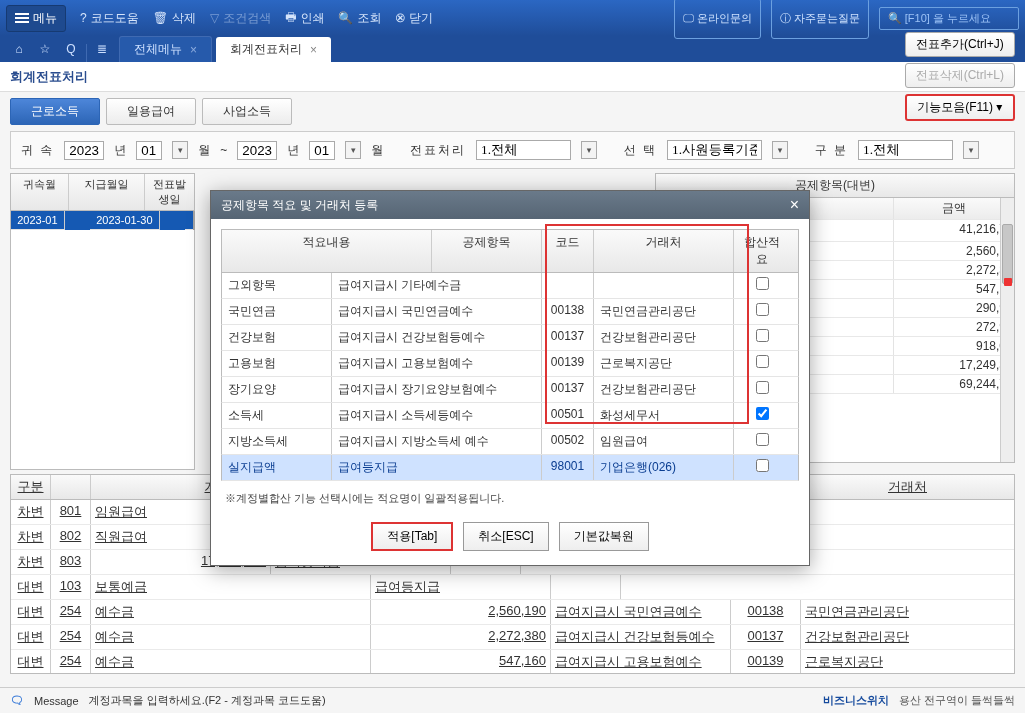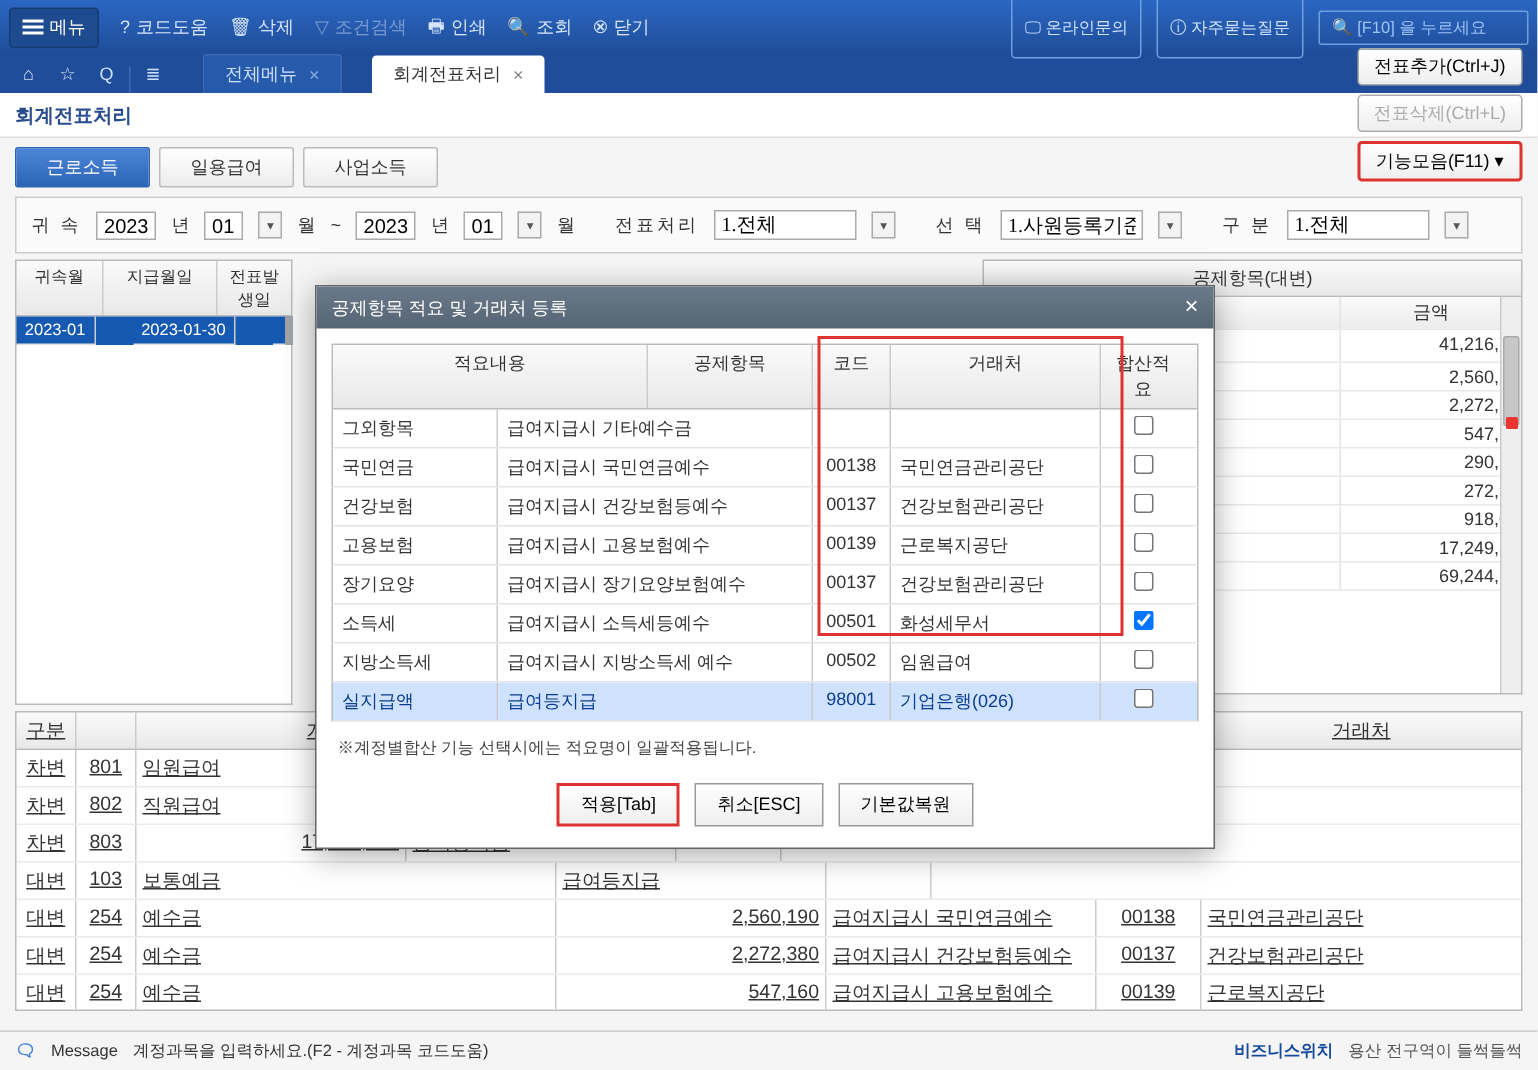--- a/index.html
+++ b/index.html
@@ -11,21 +11,21 @@
 .topbar .tool.dim { opacity: .45; }
 .topbar .right-tools { margin-left: auto; display: flex; gap: 10px; align-items: center;}
 .topbar .pill { border: 1px solid #6ca0e0; padding: 12px 8px; border-radius: 3px; font-size: 11px; color:#cfe3ff; cursor:pointer;}
 .topbar .search { border: 1px solid #6ca0e0; border-radius: 2px; padding: 3px 8px; color: #9cc2f6; width: 140px; font-size:11px;}
 .hamb { display:inline-block; }
 .hamb span{display:block;width:14px;height:2px;background:#fff;margin:2px 0;}
 
 .tabbar { background: #1f4d99; height: 26px; display: flex; align-items: flex-end; padding-left: 6px; }
 .tabbar .tb-ico { width:26px; height:26px; display:flex;align-items:center;justify-content:center;color:#cde0ff;cursor:pointer;}
 .tabbar .sep{width:1px;height:18px;background:#3f6ab2;margin:0 2px;}
-.tabbar .tab { display:flex;align-items:center;gap:8px;padding:4px 14px;margin-left:20px;cursor:pointer;border-radius:3px 3px 0 0;}
+.tabbar .tab { display:flex;align-items:center;gap:8px;padding:4px 14px;margin-left:4px;cursor:pointer;border-radius:3px 3px 0 0;}
 .tabbar .tab .x{opacity:.6;}
 .tabbar .tab.first { background:#265aab;color:#cde0ff;border:1px solid #3f6ab2;border-bottom:none;}
 .tabbar .tab.active { background:#fff;color:#333;}
 
 .actionbar { background:#fff;border-bottom:1px solid #ddd;height:30px;display:flex;align-items:center;padding:0 10px;}
 .actionbar .title { color:#2a4d8f;font-weight:bold;font-size:13px;}
 .actionbar .right { margin-left:auto;display:flex;gap:6px;flex-direction:column;}
 .actionbar button { border:1px solid #aaa;background:linear-gradient(#fff,#eee);padding:3px 10px;border-radius:3px;font-size:12px;cursor:pointer;}
 .actionbar button.disabled { color:#aaa;}
 .actionbar button.hl { border:2px solid #d33;}
@@ -40,21 +40,21 @@
 .filters .year{width:40px;}
 .filters .mo{width:26px;}
 .filters .sel{width:95px;font-family:Liberation Serif, serif;}
 .filters .arrow{border:1px solid #aaa;width:16px;height:18px;display:inline-flex;align-items:center;justify-content:center;background:#f3f3f3;cursor:pointer;font-size:9px;color:#555;}
 
 .midgrid { display:flex;margin:0 10px;gap:0;}
 .midgrid .left { width:185px;}
 .midgrid .right { flex:1;}
 .tblhead { display:flex;background:linear-gradient(#fafafa,#e8e8e8);border:1px solid #bbb;}
 .tblhead .th,.tblrow .td{border-right:1px solid #ccc;padding:3px 4px;text-align:center;font-size:11px;}
-.tblrow{display:flex;border-left:1px solid #bbb;border-right:5px solid #a3a3a3;gap:25px;}
+.tblrow{display:flex;border-left:1px solid #bbb;border-right:2px solid #a3a3a3;gap:25px;}
 .tblrow .td{border-bottom:1px solid #e3e3e3;}
 .selrow{background:#1559b3;color:#fff;}
 .midgrid .empty{border:1px solid #bbb;border-top:none;height:240px;background:#fff;}
 .rside-head { position:relative;display:flex;justify-content:center;background:linear-gradient(#fafafa,#e8e8e8);border:1px solid #bbb;padding:3px;}
 .rside-table { border:1px solid #bbb;border-top:none;background:#fff;height:265px;overflow:hidden;position:relative;}
 .rside-table .row{display:flex;border-bottom:1px solid #e8e8e8;}
 .rside-table .row .c1{flex:1;border-right:1px solid #e3e3e3;padding:2px 6px;}
 .rside-table .row .c2{width:120px;text-align:right;padding:2px 8px;}
 .rside-table .headrow{background:linear-gradient(#fafafa,#ececec);font-weight:normal;text-align:center;}
 .rside-table .headrow .c1,.rside-table .headrow .c2{text-align:center;}

